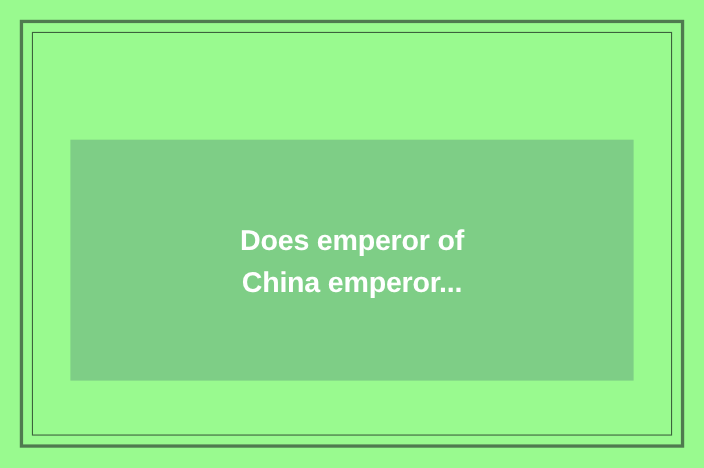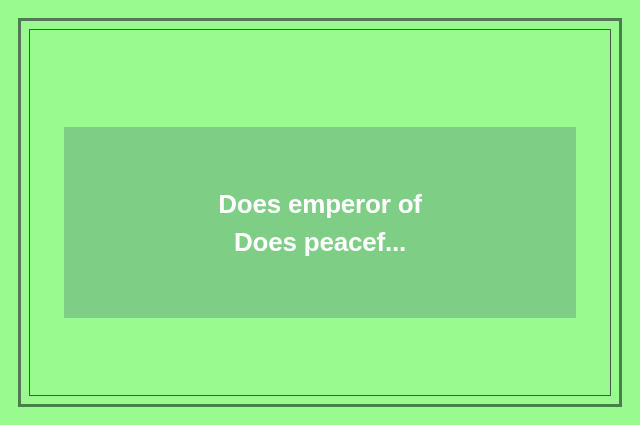--- a/index.html
+++ b/index.html
@@ -48,21 +48,21 @@
     border: 1px solid #3c623c;
     background: transparent;
   }
 
   
   #question-panel {
     position: absolute;
     left: 64px;
     top: 127px;
     width: 512px;
-    height: 191px;
+    height: 219px;
     background: #7ece86;
     display: flex;
     flex-direction: column;
     align-items: center;
     justify-content: center;
     box-sizing: border-box;
   }
 
   #question-text {
     color: #ffffff;
@@ -88,17 +88,17 @@
 
 <div id="canvas">
 
   <div id="outer-frame"></div>
 
   <div id="inner-frame"></div>
 
   <div id="question-panel">
     <div id="question-text">
       <span class="line">Does emperor of</span>
-      <span class="line">Does peacef...</span>
+      <span class="line">China emperor...</span>
     </div>
   </div>
 
 </div>
 
 </body></html>

